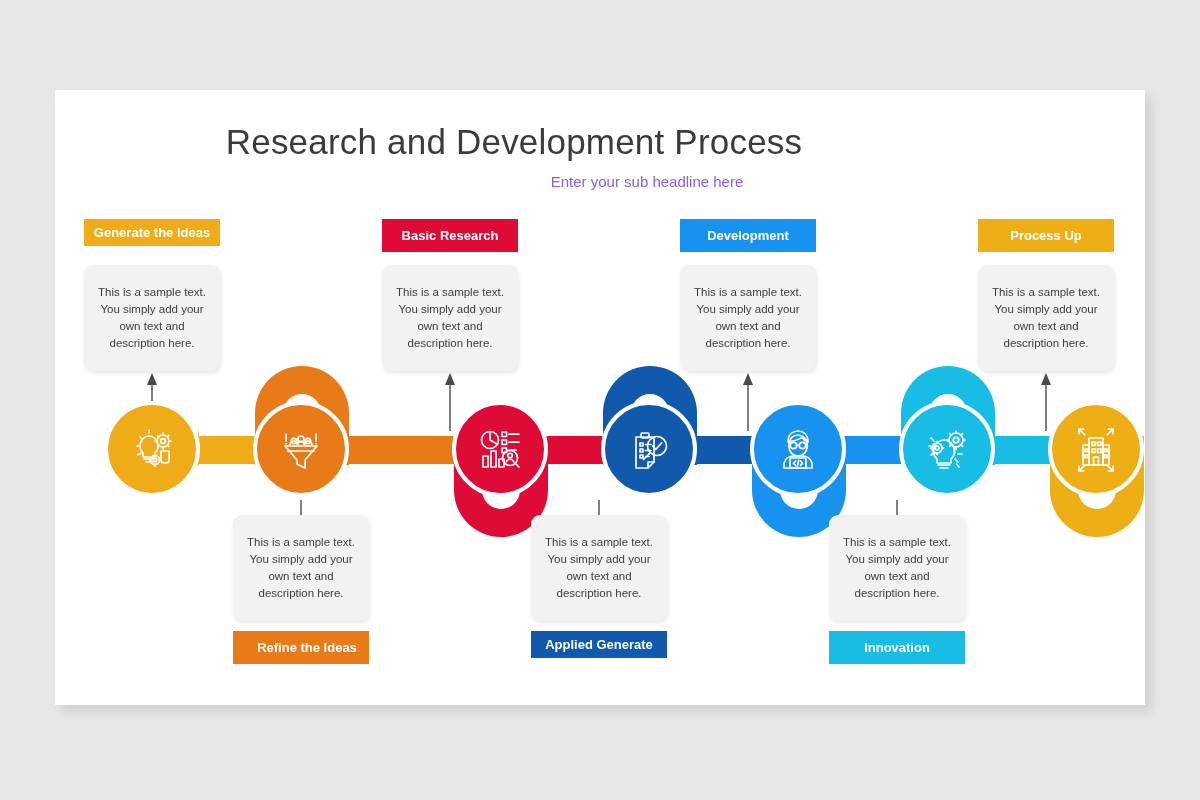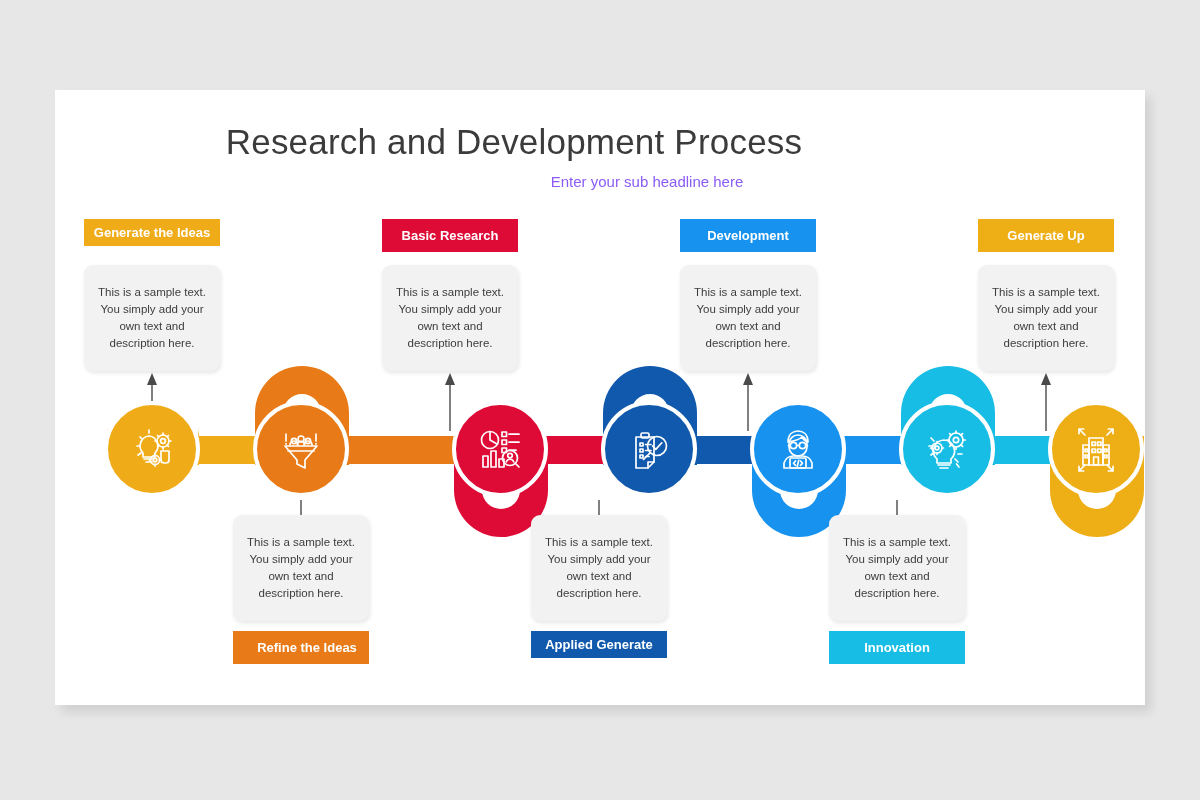--- a/index.html
+++ b/index.html
@@ -331,21 +331,21 @@
     <div class="pill two-line" style="left:29px; top:129px; background:#efac18;">
       <span>Generate the Ideas</span>
     </div>
     <div class="pill" style="left:327px; top:129px; background:#de0b36;">
       <span>Basic Research</span>
     </div>
     <div class="pill" style="left:625px; top:129px; background:#1792ee;">
       <span>Development</span>
     </div>
     <div class="pill" style="left:923px; top:129px; background:#eeae16;">
-      <span>Generate Up</span>
+      <span>Process Up</span>
     </div>
 
     <div class="card" style="left:29px; top:175px;">
       <p>This is a sample text. You simply add your own text and description here.</p>
     </div>
     <div class="card" style="left:327px; top:175px;">
       <p>This is a sample text. You simply add your own text and description here.</p>
     </div>
     <div class="card" style="left:625px; top:175px;">
       <p>This is a sample text. You simply add your own text and description here.</p>

